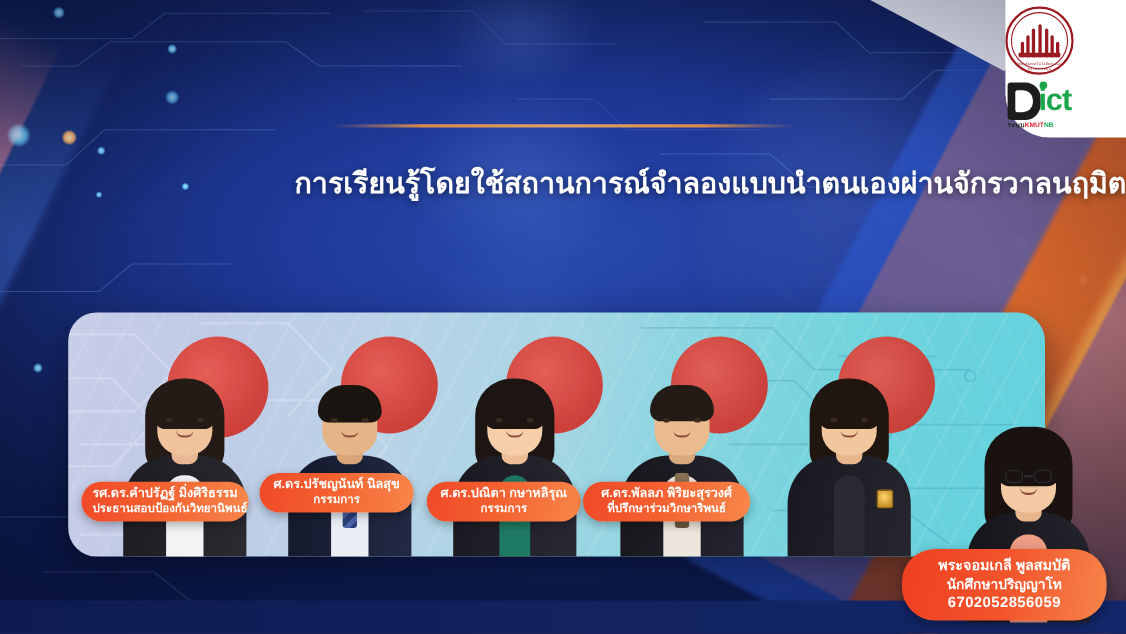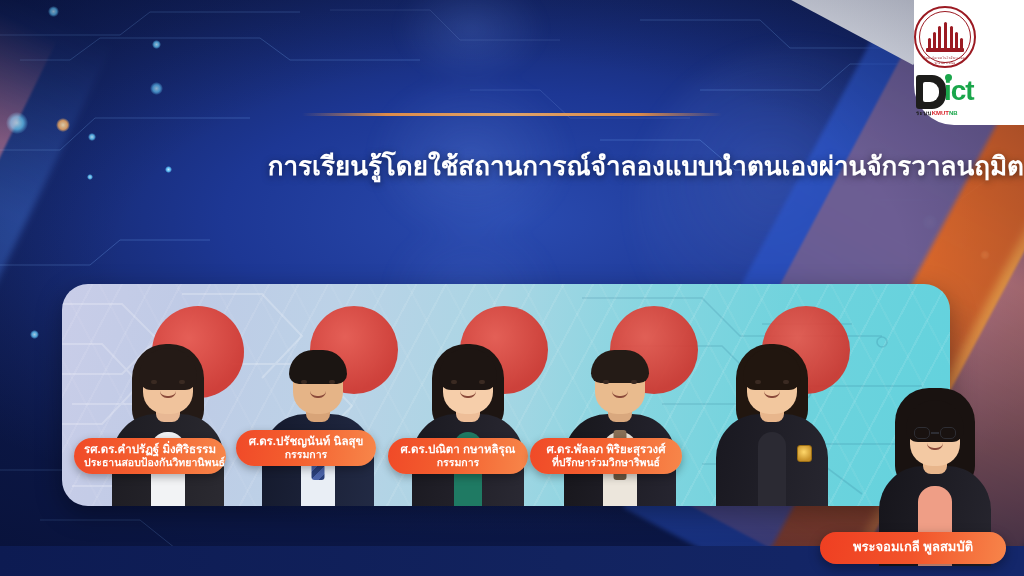--- a/index.html
+++ b/index.html
@@ -513,15 +513,17 @@
   </div>
   <div class="plate" style="left:530px;top:438px;width:152px;">
     <div class="nm">ศ.ดร.พัลลภ พิริยะสุรวงศ์</div>
     <div class="rl">ที่ปรึกษาร่วมวิกษาริพนธ์</div>
   </div>
 
   <div class="bottom-bar"></div>
 
   <div class="plate-student">
     <div class="nm">พระจอมเกลี พูลสมบัติ</div>
+    <div class="rl">นักศึกษาปริญญาโท</div>
+    <div class="id">6702052856059</div>
   </div>
 
 </div>
 
 </body></html>

